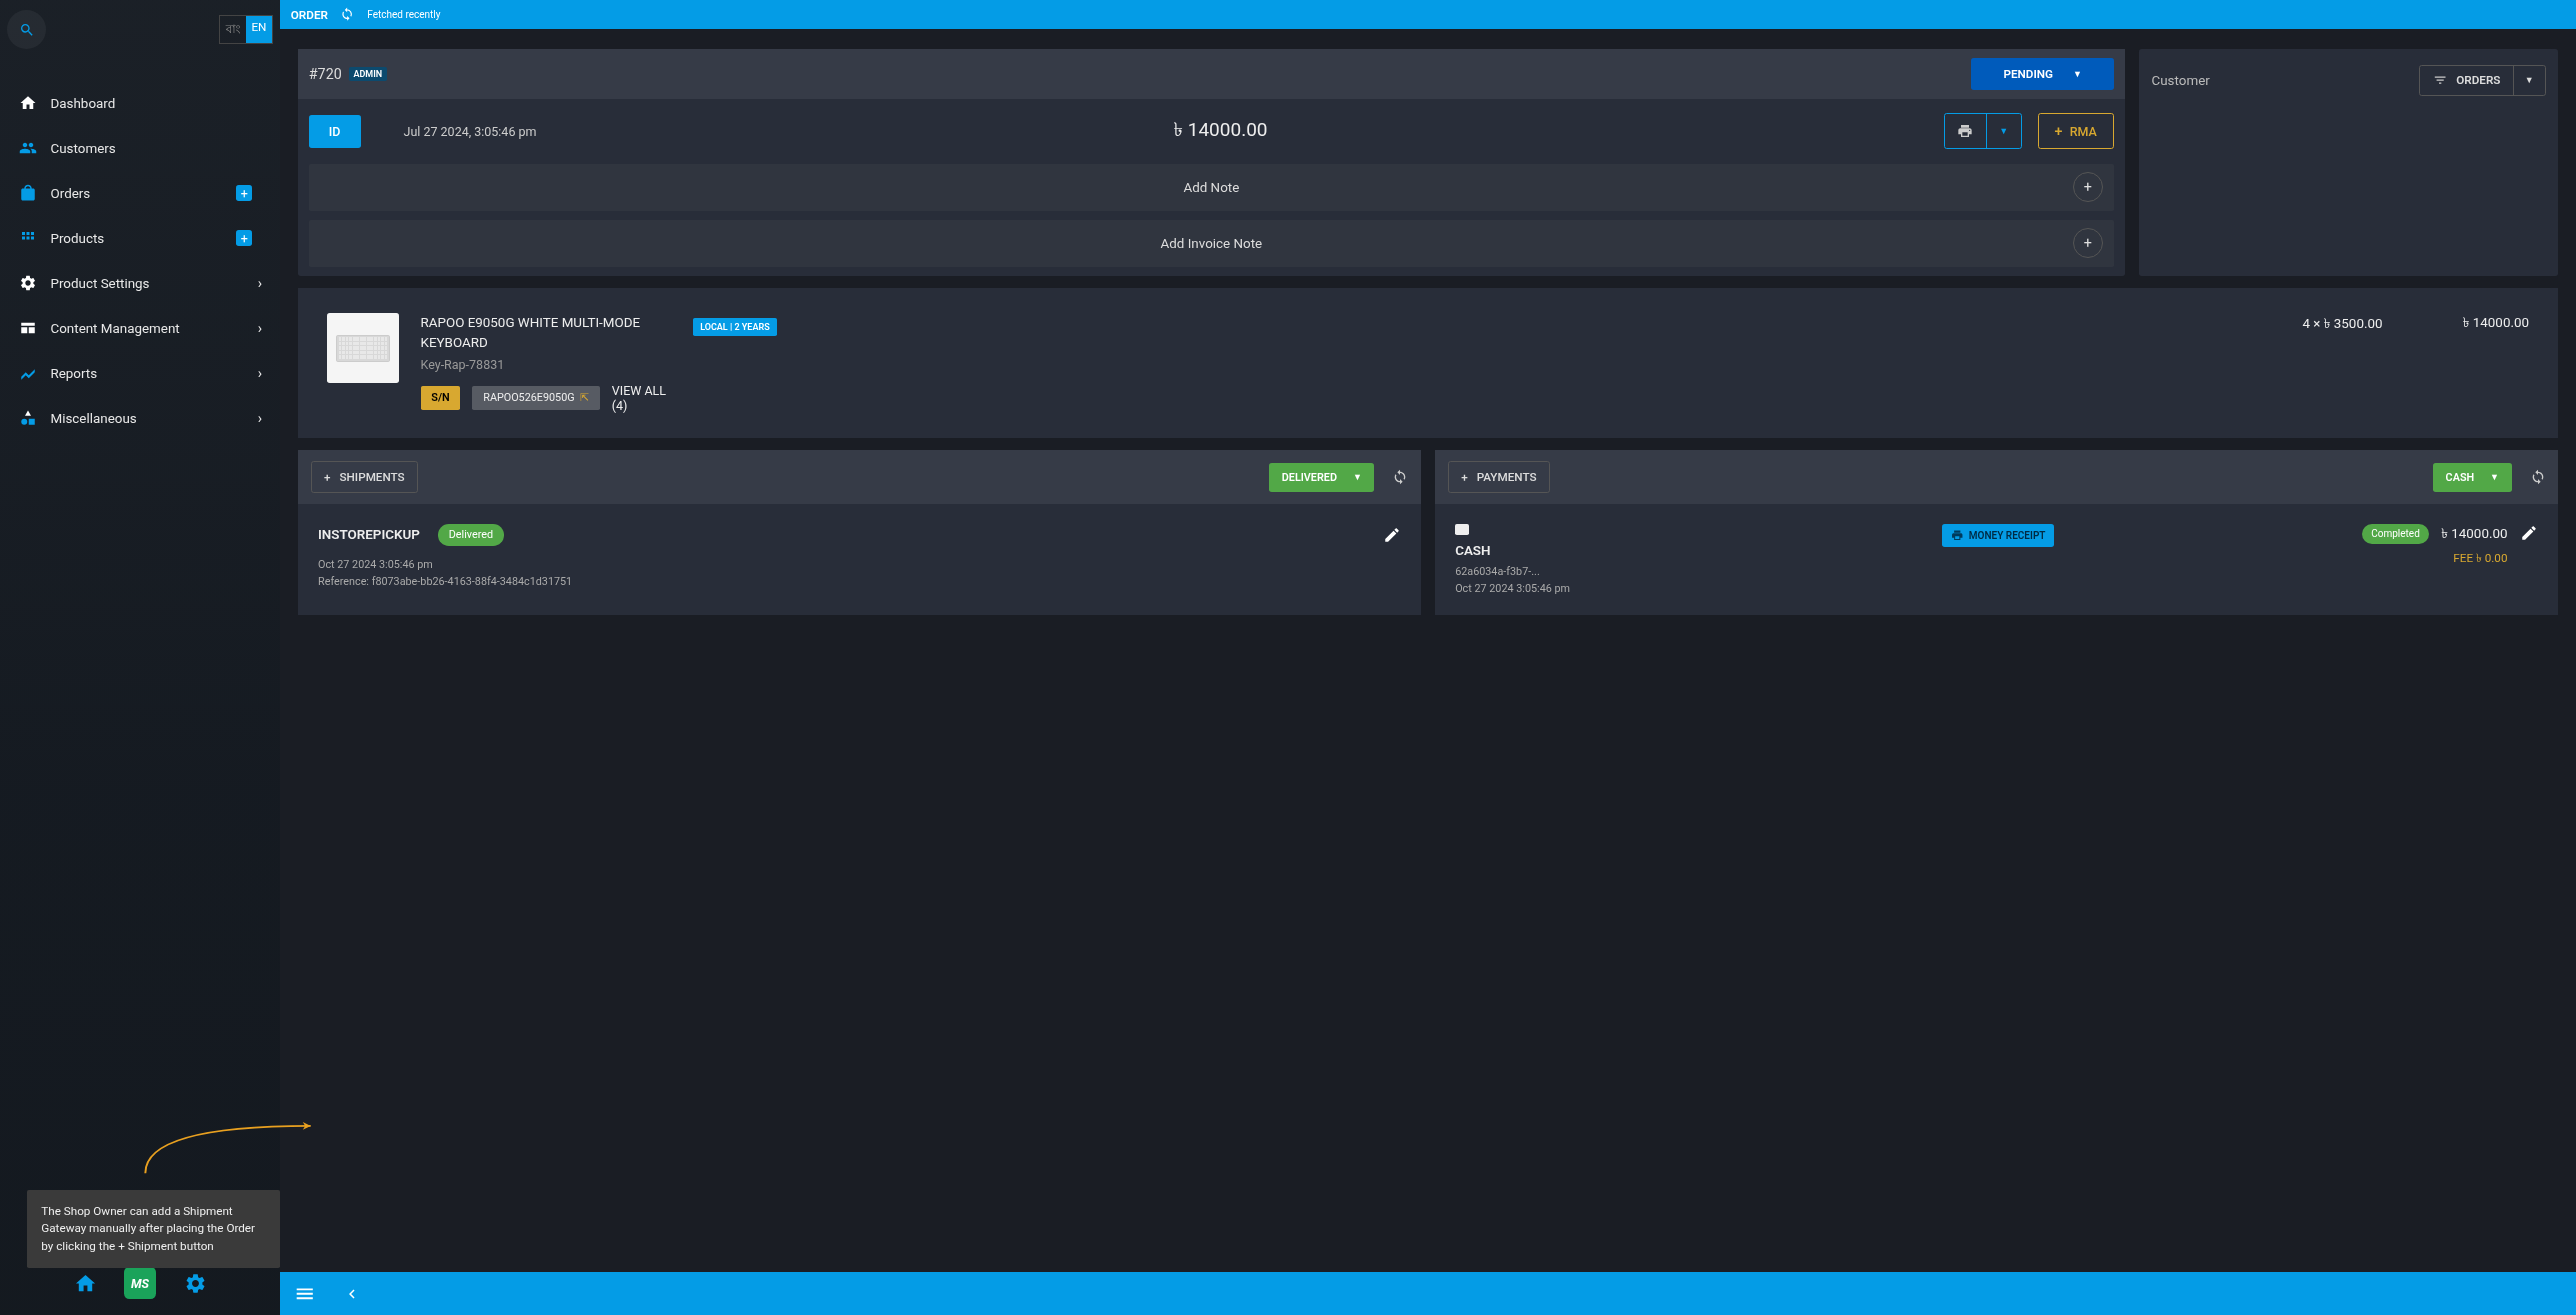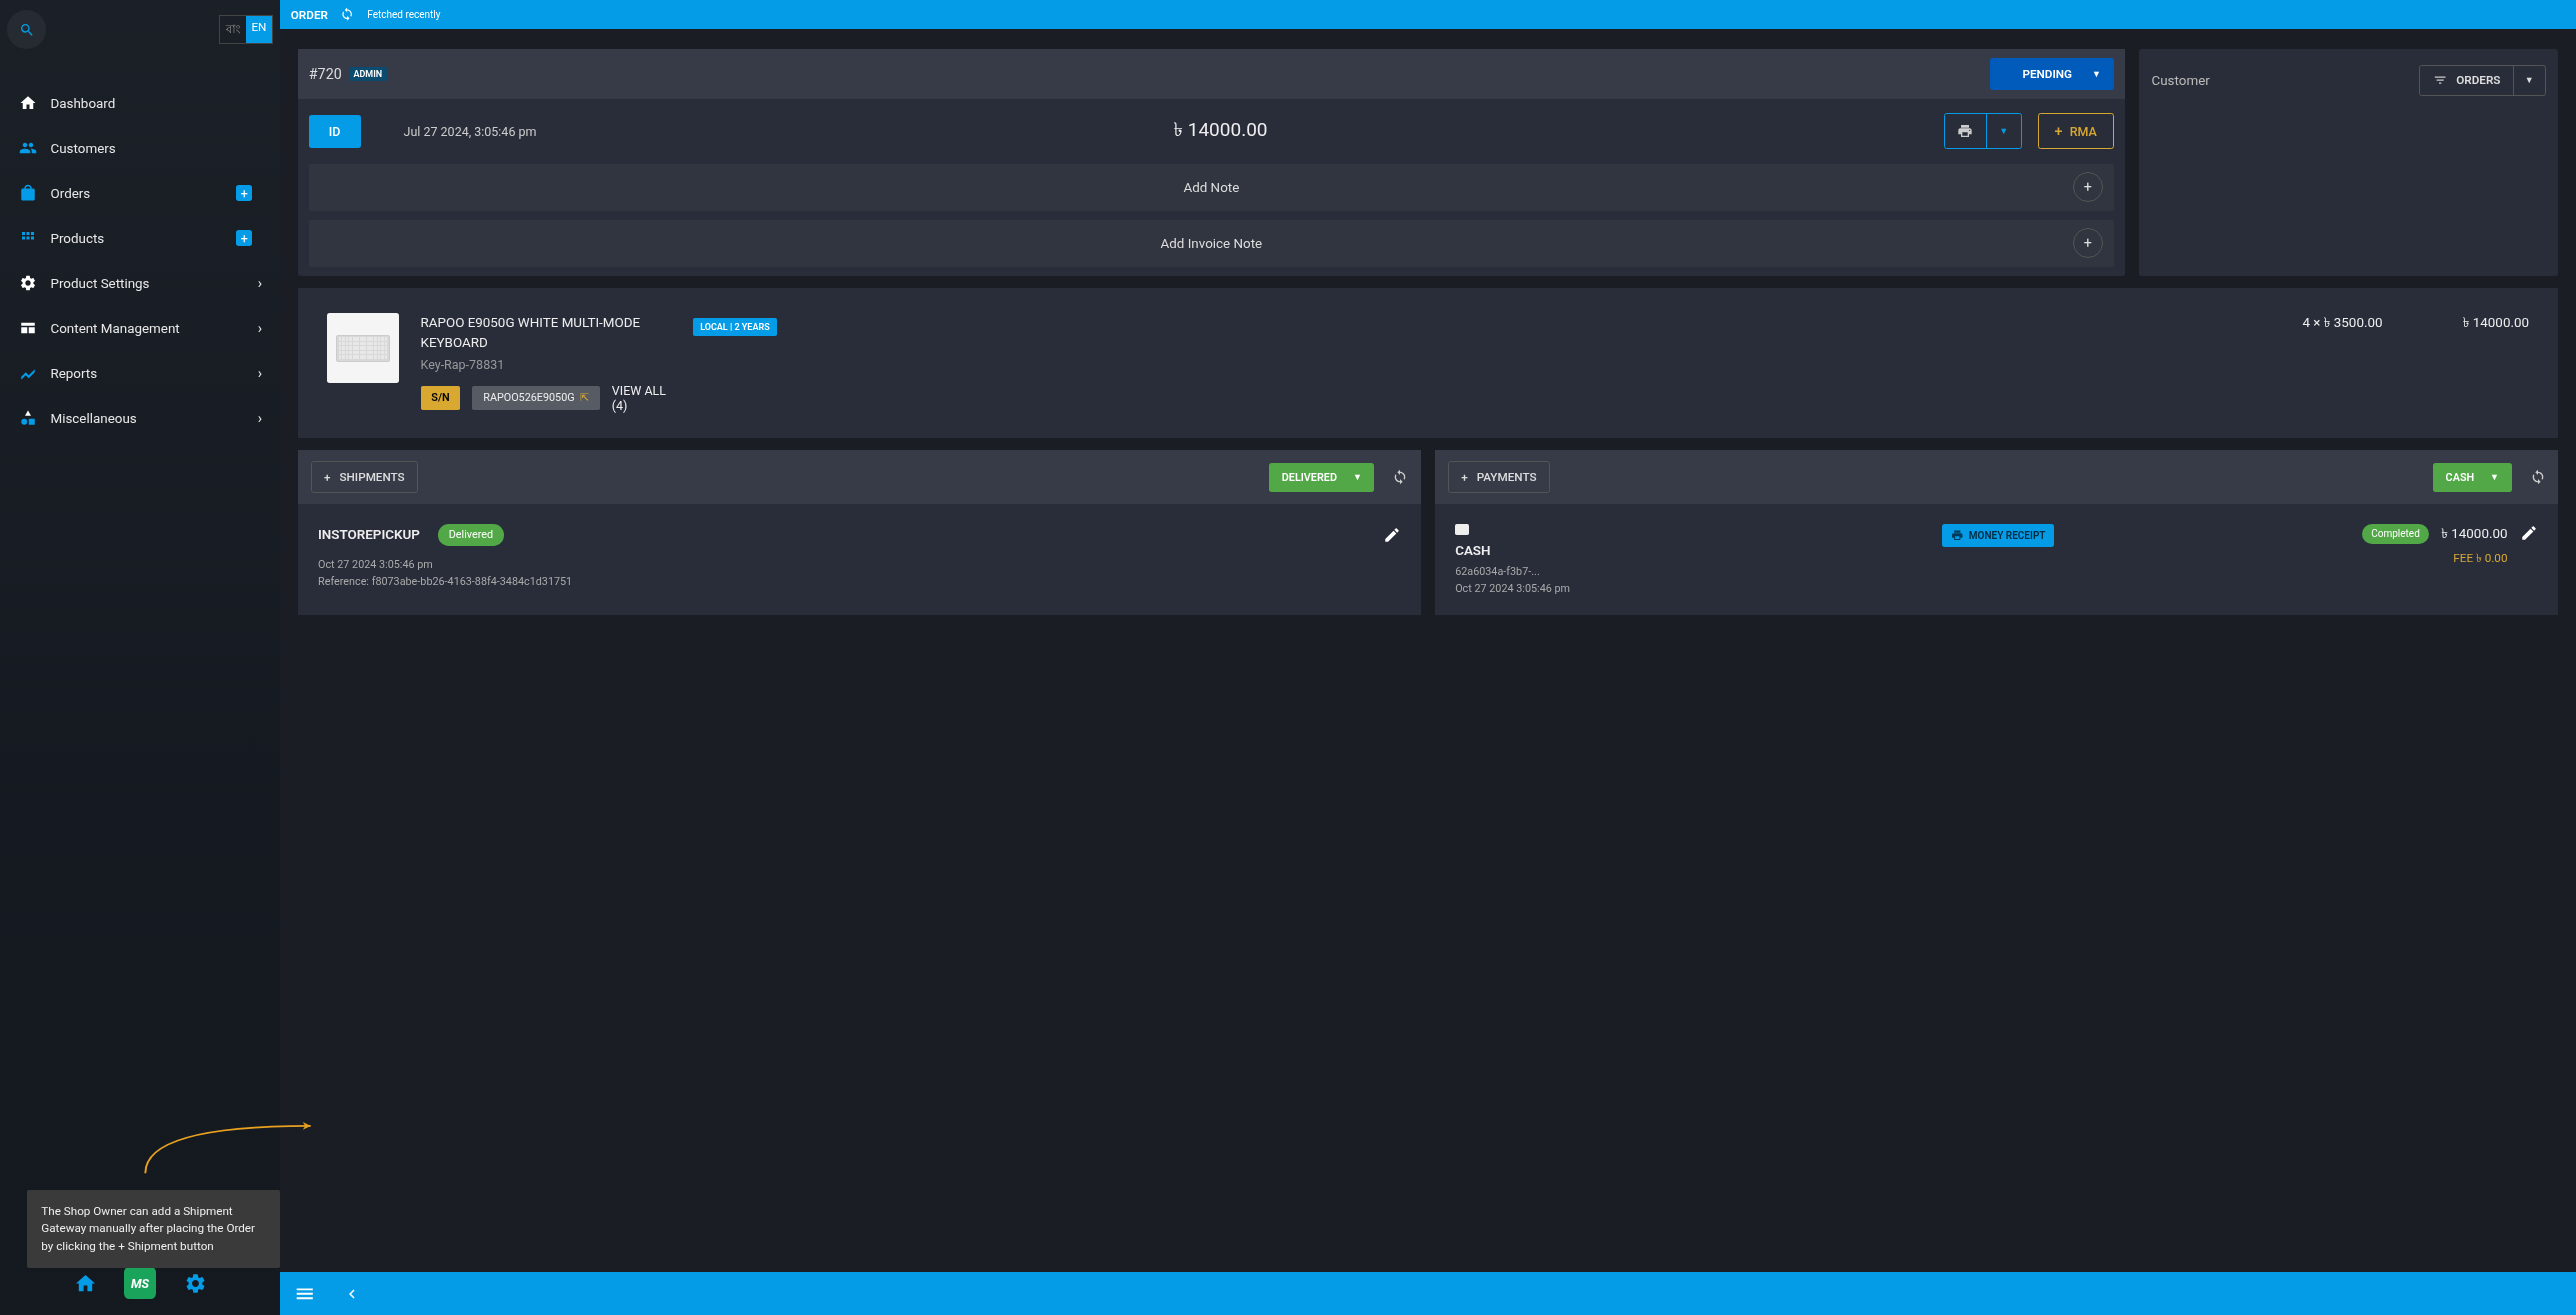--- a/index.html
+++ b/index.html
@@ -34,21 +34,21 @@
   .content { flex:1; overflow:auto; padding: 20px 18px 0 18px; display:flex; flex-direction:column; gap:12.5px; }
 
   .row1 { display:flex; gap:14.3px; }
   .card { background:#282d39; border-radius:2.7px; }
   .order-card { flex:1; }
   .cust-card { width:419px; }
 
   .order-head { display:flex; align-items:center; justify-content:space-between; padding: 9px 10.8px; background:#363b47; }
   .order-id { display:flex; align-items:center; gap:7.2px; font-size:14.3px; color:#ddd; }
   .badge-admin { background:#0c4a6e; color:#fff; font-size:9px; padding:1.8px 4.5px; border-radius:1.8px; font-weight:600; }
-  .status-btn { background:#005bbb; color:#fff; padding:9px 13px 9px 32px; border:none; border-radius:2.7px; font-size:11.7px; font-weight:600; display:flex; align-items:center; gap:20px; cursor:pointer; }
+  .status-btn { background:#005bbb; color:#fff; padding:9px 32px 9px 32px; border:none; border-radius:2.7px; font-size:11.7px; font-weight:600; display:flex; align-items:center; gap:20px; cursor:pointer; }
   .status-btn .chev { font-size:9px; }
 
   .order-row2 { display:flex; align-items:center; padding:14.3px 10.8px; gap:16px; }
   .id-chip { background:#049ce6; color:#fff; padding:9px 20px; border-radius:2.7px; font-size:12.5px; font-weight:500; }
   .order-date { font-size:12.5px; color:#ccc; flex:1; text-align:left; padding-left:27px;}
   .order-total { font-size:19px; color:#eee; display:flex; align-items:center; gap:5.4px; flex:1; }
   .btn-group { display:flex; gap:0; border:0.9px solid #049ce6; border-radius:2.7px; overflow:hidden; }
   .btn-group > div { padding:9px 12.5px; border-right:0.9px solid #049ce6; cursor:pointer; display:flex; align-items:center; justify-content:center; }
   .btn-group > div:last-child { border-right:none; }
   .rma-btn { border:0.9px solid #d8a830; color:#d8a830; padding:9px 16px; border-radius:2.7px; display:flex; align-items:center; gap:7.2px; cursor:pointer; font-size:12.5px; font-weight:500; }
@@ -78,21 +78,21 @@
   .kbd-svg div { background:#e8e8e8; }
   .item-info { flex:0 0 251px; }
   .item-name { font-size:13.4px; color:#eee; line-height:1.5; margin-bottom:3.6px;}
   .item-sku { font-size:12.5px; color:#999; margin-bottom:10.8px;}
   .sn-row { display:flex; align-items:center; gap:12px;}
   .sn-badge { background:#d8a830; color:#000; padding:5.4px 10.8px; font-size:10.8px; font-weight:600; border-radius:1.8px; }
   .sn-val { background:#575b63; color:#eee; padding:5.4px 10.8px; font-size:10.8px; border-radius:1.8px; display:flex; align-items:center; gap:5.4px;}
   .sn-link-icon { color:#d8a830; }
   .view-all { font-size:12.5px; color:#eee; cursor:pointer; }
   .warranty-badge { background:#049ce6; color:#fff; font-size:9px; padding:3.6px 7.2px; border-radius:1.8px; font-weight:600; align-self:flex-start; margin-top:5.4px;}
-  .item-mid { flex:1; display:flex; align-items:center; gap:36px;}
+  .item-mid { flex:1; display:flex; align-items:flex-end; gap:36px;}
   .item-qty { font-size:13.4px; color:#eee; flex:1; text-align:right; }
   .item-total { font-size:13.4px; color:#eee; width:125px; text-align:right; }
 
   .row3 { display:flex; gap:14.3px; }
   .ship-card, .pay-card { flex:1; background:#282d39; }
   .sp-head { display:flex; align-items:center; padding:10.8px 12.5px; background:#363b47; gap:10.8px;}
   .sp-add-btn { border:0.9px solid #555; padding:8px 12.5px; display:flex; align-items:center; gap:9px; font-size:11.7px; font-weight:500; color:#ddd; cursor:pointer; border-radius:2.7px;}
   .sp-status { background:#52a847; color:#fff; padding:8px 12.5px; border-radius:2.7px; font-size:10.8px; font-weight:600; display:flex; align-items:center; gap:16px; cursor:pointer; margin-left:auto;}
   .sp-refresh { cursor:pointer; margin-left:7.2px; }
 

